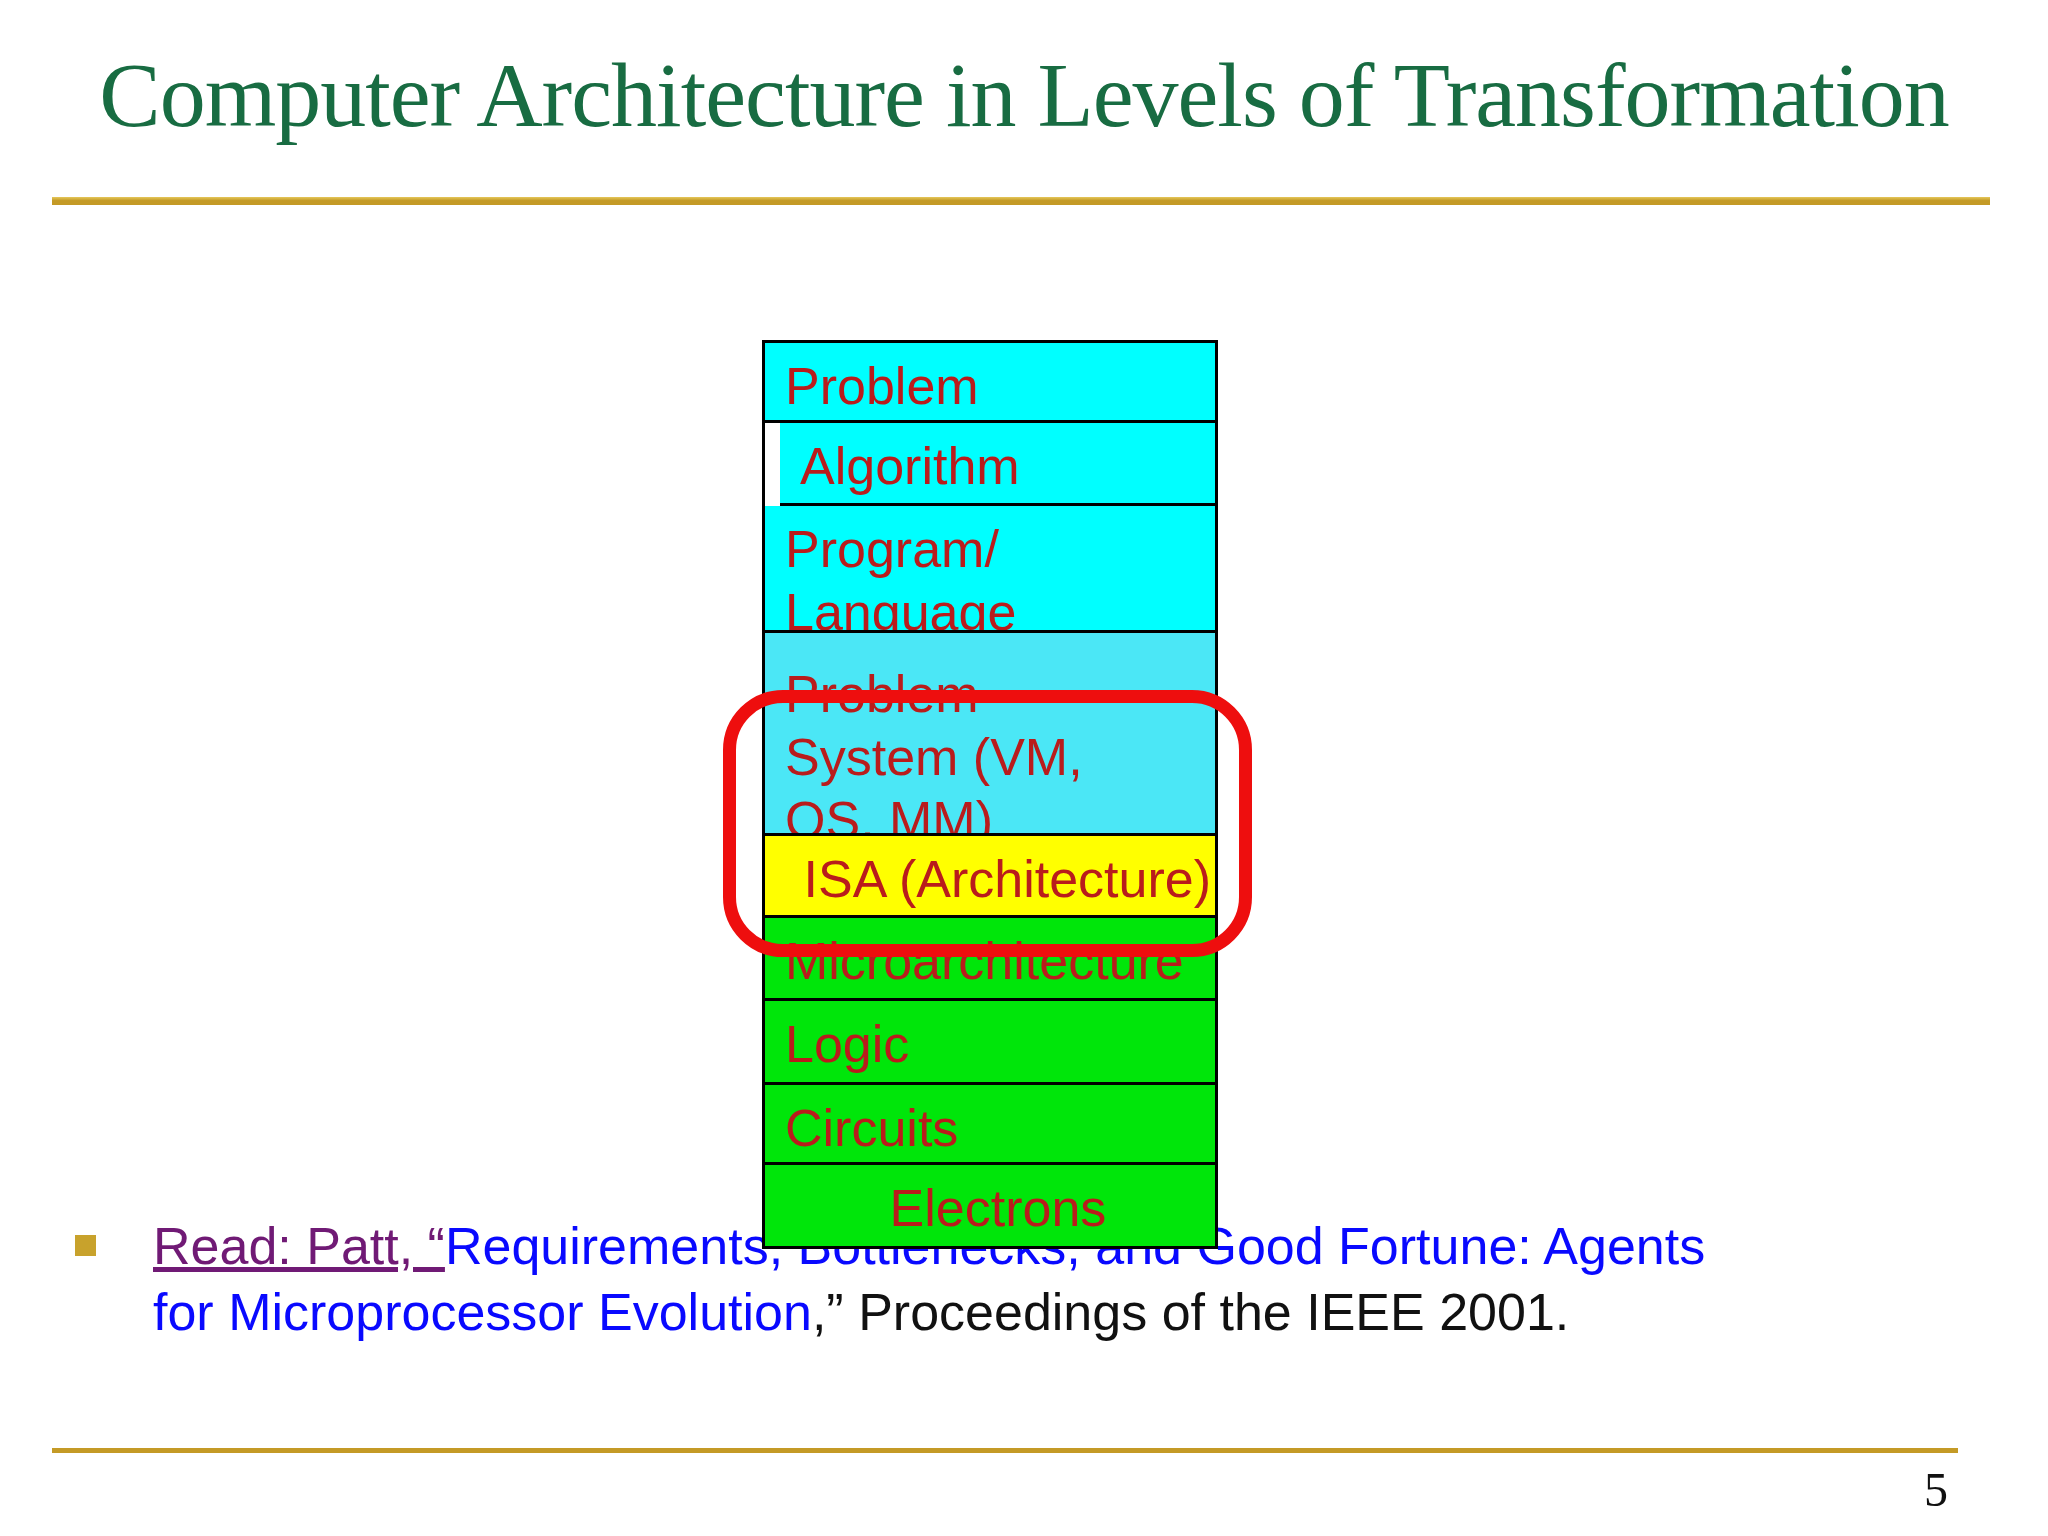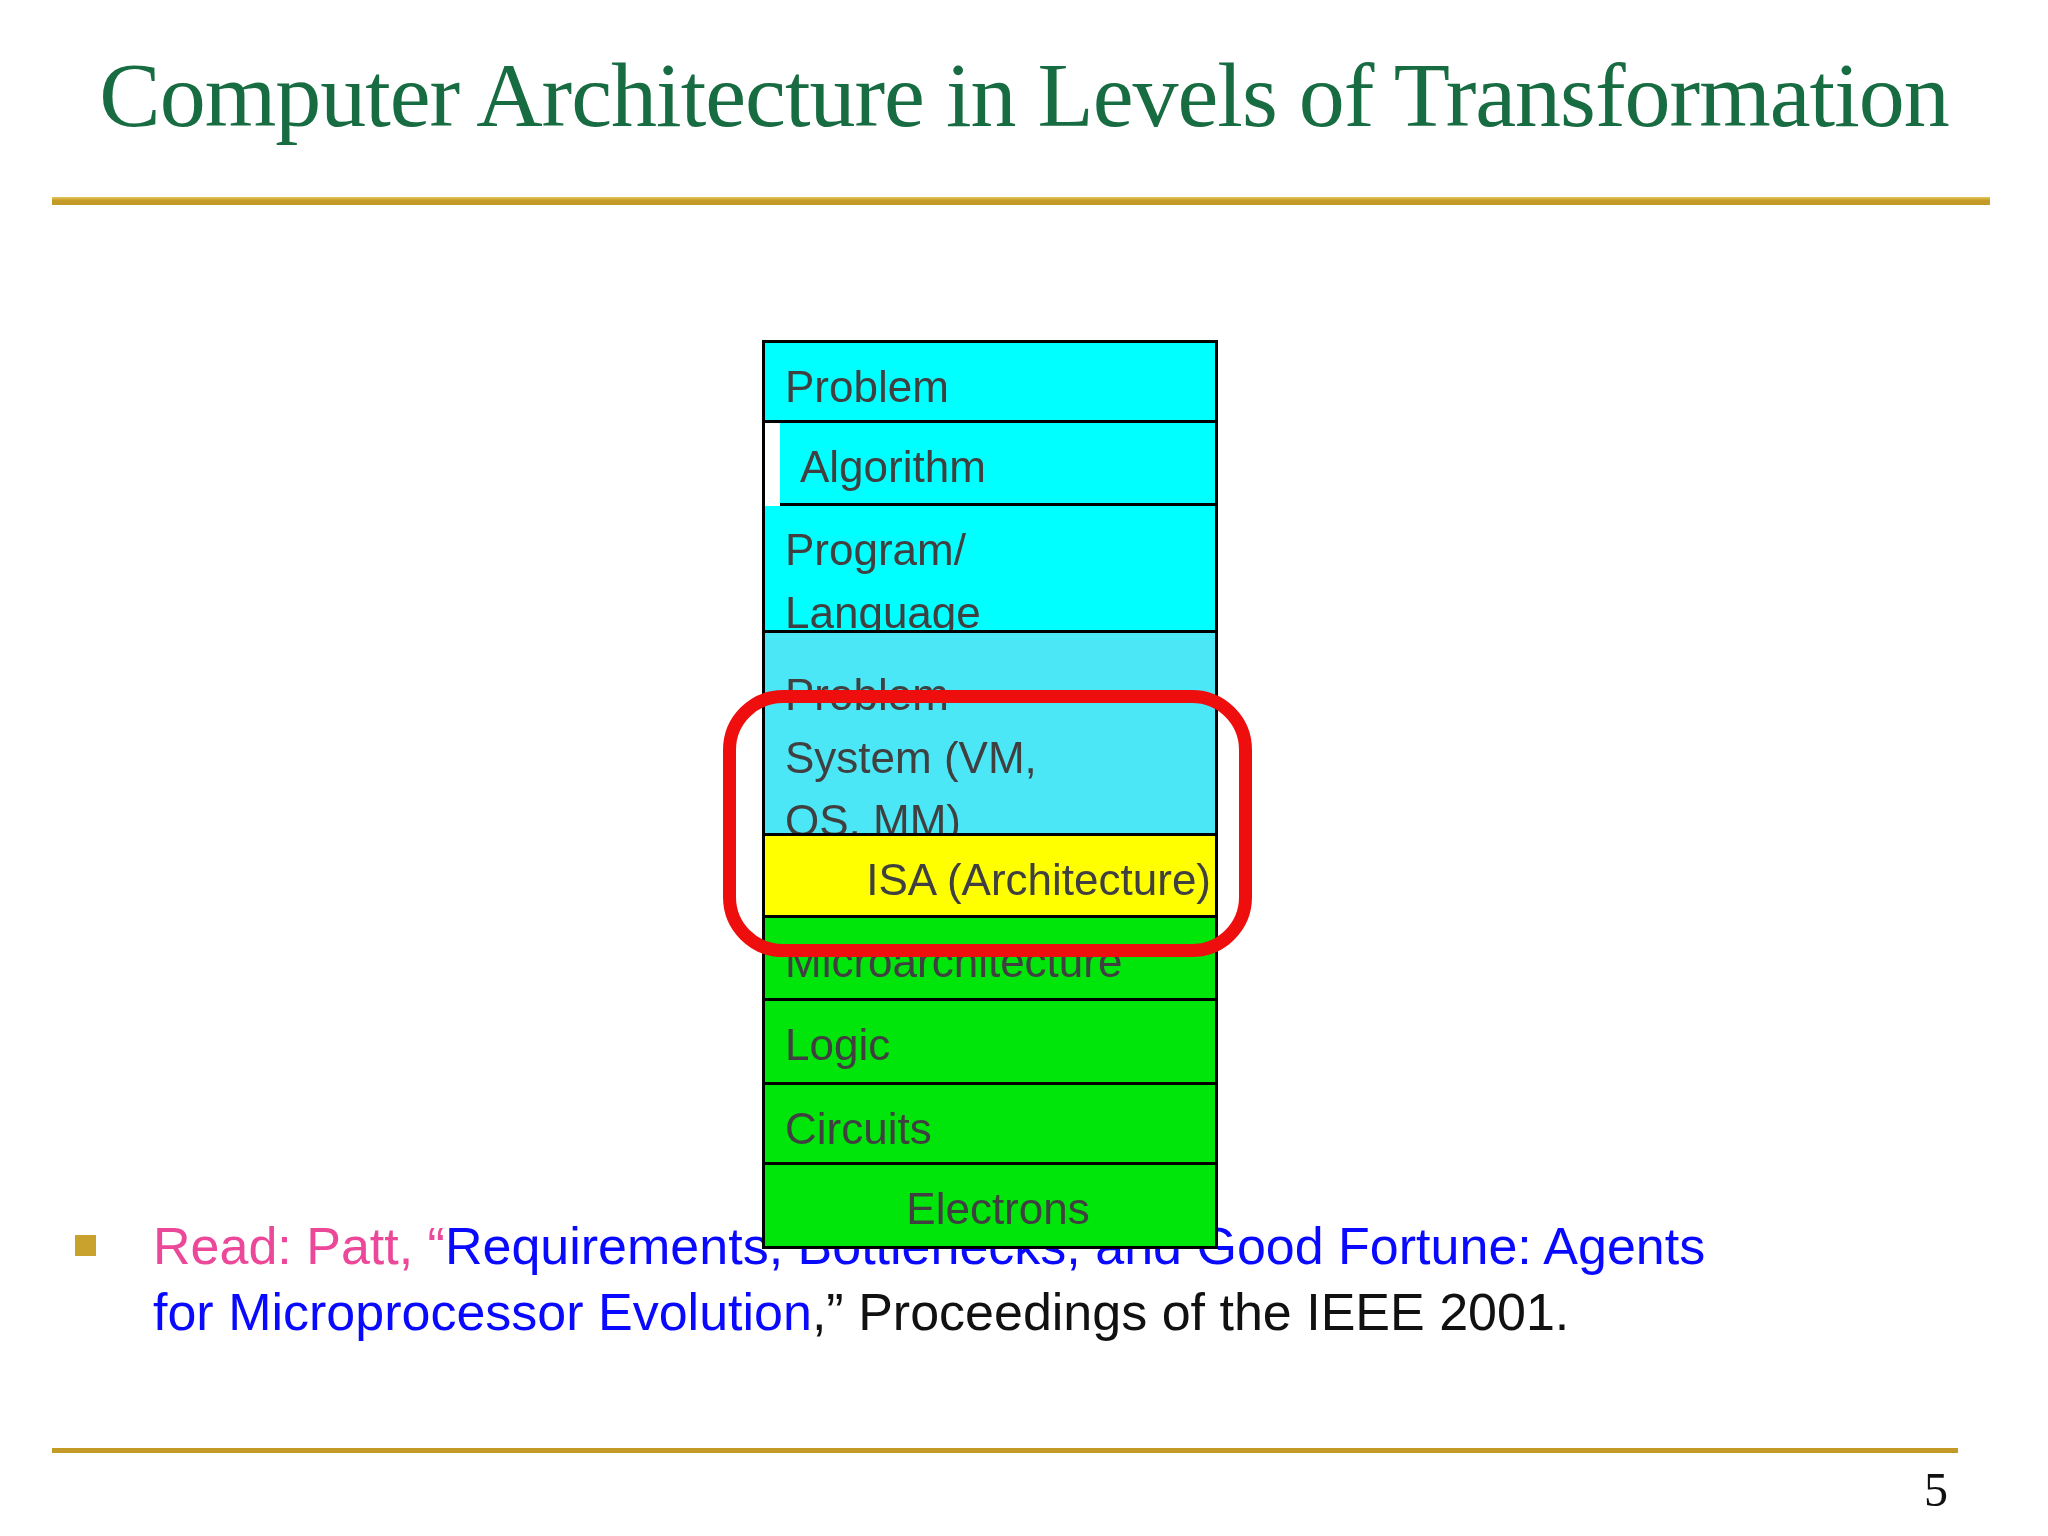--- a/index.html
+++ b/index.html
@@ -39,23 +39,23 @@
     border: 3px solid #000;
     box-sizing: border-box;
     z-index: 2;
   }
   .layer {
     position: relative;
     box-sizing: border-box;
     border-bottom: 3px solid #000;
     overflow: hidden;
     padding: 12px 4px 0 20px;
-    font-size: 44px;
+    font-size: 52px;
     line-height: 63px;
-    color: #404040;
+    color: #b91c1c;
   }
   .layer:last-child { border-bottom: none; text-align: center; }
   .layer .line { white-space: nowrap; }
 
   
   .highlight-ring {
     position: absolute;
     left: 723px; top: 690px;
     width: 529px; height: 267px;
     box-sizing: border-box;
@@ -131,21 +131,21 @@
       <div class="layer" style="height: 81px; background: rgb(0, 230, 10);">
         <div class="line">Electrons</div>
       </div>
     </div>
 
   <div class="highlight-ring"></div>
 
   <span class="bullet-marker"></span>
 
   <div class="bullet-text">
-    <div class="bullet-line"><span style="color: #ec4899;">Read: Patt, “</span><span style="color: rgb(9, 9, 255);">Requirements, Bottlenecks, and Good Fortune: Agents</span></div>
+    <div class="bullet-line"><span style="color: #701a75; text-decoration: underline;">Read: Patt, “</span><span style="color: rgb(9, 9, 255);">Requirements, Bottlenecks, and Good Fortune: Agents</span></div>
     <div class="bullet-line"><span style="color: rgb(9, 9, 255);">for  Microprocessor Evolution</span><span style="color: rgb(17, 17, 17);">,” Proceedings of the IEEE 2001.</span></div>
   </div>
 
   <div class="rule rule-bottom"></div>
 
   <div class="page-number">5</div>
 
 </div>
 
 </body></html>

